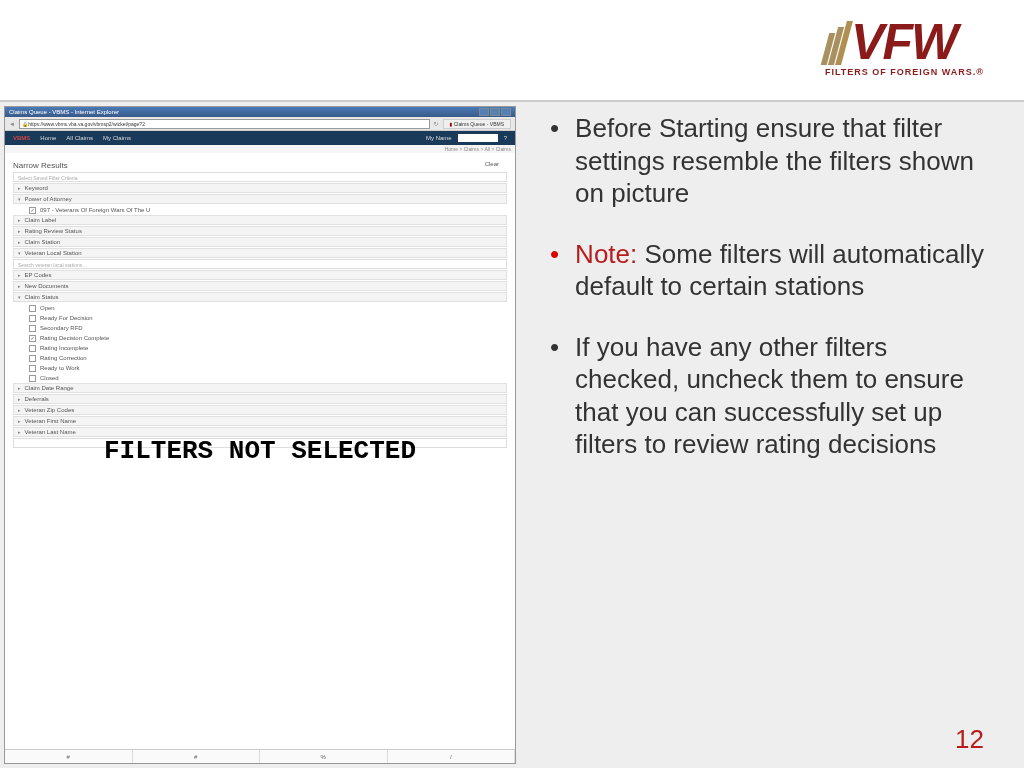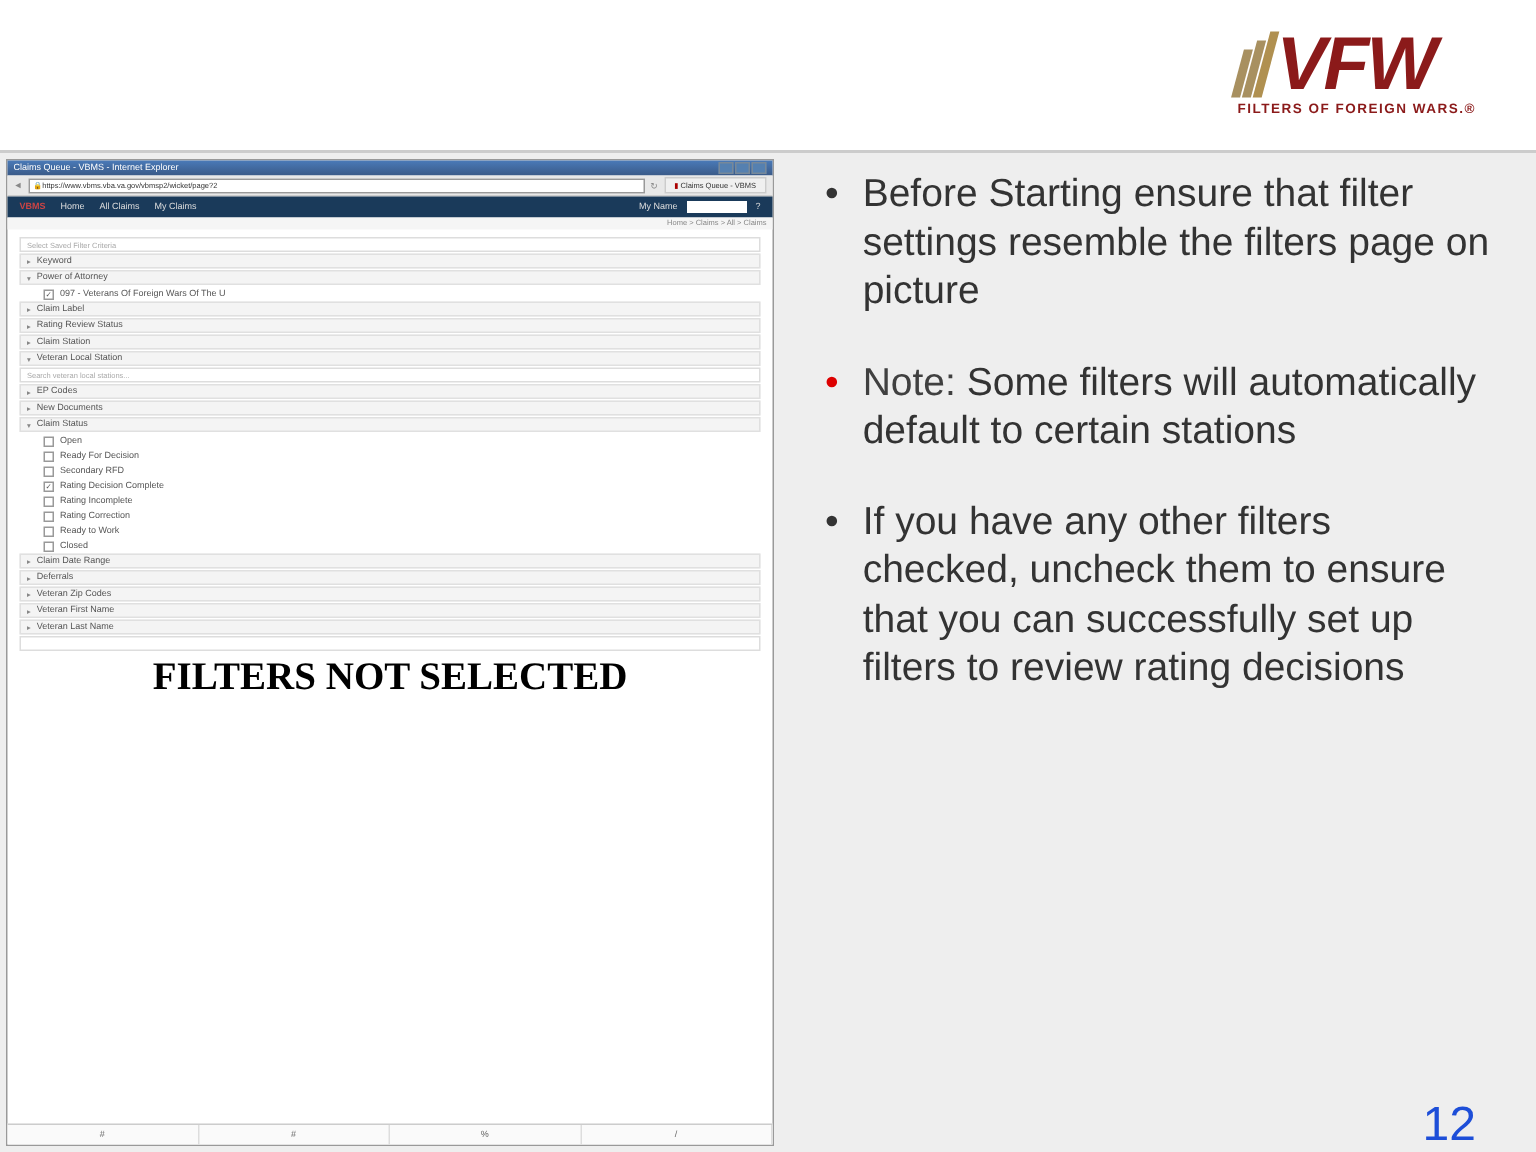--- a/index.html
+++ b/index.html
@@ -32,32 +32,32 @@
 .search-box{background:#fff;width:40px;height:8px}
 .breadcrumb{background:#f5f5f5;height:8px;font-size:5px;text-align:right;padding:1px 4px;color:#888}
 .panel{padding:4px 8px;flex:1;overflow:hidden;position:relative}
 .section-title{font-size:8px;color:#555;margin:4px 0 2px}
 .filter-row{background:#f4f4f4;border:1px solid #e0e0e0;padding:2px 4px;margin-bottom:1px;font-size:6px;color:#555;display:flex;align-items:center;height:10px}
 .filter-row.exp{height:10px}
 .caret{margin-right:4px;font-size:5px;color:#888}
 .sub-item{padding:2px 4px 2px 16px;font-size:6px;color:#555;display:flex;align-items:center;height:10px}
 .checkbox{width:7px;height:7px;border:1px solid #999;margin-right:4px;background:#fff;display:inline-flex;align-items:center;justify-content:center;font-size:5px}
 .input-row{background:#fff;border:1px solid #ddd;height:10px;margin:1px 0;padding:2px 4px;font-size:5px;color:#aaa}
-.overlay-text{position:absolute;top:50%;left:50%;transform:translate(-50%,-50%);font-size:26px;font-weight:900;font-family:Liberation Serif, serif;letter-spacing:0px;color:#000;white-space:nowrap;z-index:10}
+.overlay-text{position:absolute;top:50%;left:50%;transform:translate(-50%,-50%);font-size:26px;font-weight:900;font-family:Liberation Mono, monospace;letter-spacing:0px;color:#000;white-space:nowrap;z-index:10}
 .footer-table{display:flex;border-top:1px solid #ccc;height:14px;background:#fafafa}
 .footer-cell{flex:1;border-right:1px solid #ddd;font-size:6px;display:flex;align-items:center;justify-content:center;color:#666}
 .clear-btn{position:absolute;right:8px;top:0;font-size:6px;color:#555}
 .right{flex:1;padding:10px 30px 10px 30px;position:relative}
 .bullets{list-style:none;font-size:26px;line-height:1.25;color:#333}
 .bullets li{margin-bottom:28px;display:flex}
 .bullet-mark{color:#333;margin-right:16px;font-size:26px}
 .bullet-mark.red{color:#d00}
 .bullet-text{flex:1}
-.note-label{color:#404040}
-.page-num{position:absolute;bottom:0;right:40px;font-size:32px;color:#1d4ed8}
+.note-label{color:#b91c1c}
+.page-num{position:absolute;bottom:13px;right:40px;font-size:26px;color:#b91c1c}
 </style>
 </head>
 <body>
 
 <div class="header">
   <div class="logo">
     <div class="logo-main">
       <div class="stripes">
         <div class="stripe s1"></div>
           <div class="stripe s2"></div>
@@ -98,20 +98,24 @@
           <span>My Claims</span>
         </div>
         <div class="nav-right">
           <span>My Name</span>
           <div class="search-box"></div>
           <span>?</span>
         </div>
       </div>
       <div class="breadcrumb">Home &gt; Claims &gt; All &gt; Claims</div>
       <div class="panel">
+        <div style="position:relative">
+          <div class="section-title">Narrow Results</div>
+          <span class="clear-btn">Clear</span>
+        </div>
         <div class="input-row">Select Saved Filter Criteria</div>
 
         <div class="filter-row">
             <span class="caret">▸</span>
             <span>Keyword</span>
           </div>
 
         <div class="filter-row exp">
             <span class="caret">▾</span>
             <span>Power of Attorney</span>
@@ -216,21 +220,21 @@
         <div class="footer-cell">%</div>
         <div class="footer-cell">/</div>
       </div>
     </div>
   </div>
 
   <div class="right">
     <ul class="bullets">
       <li>
         <span class="bullet-mark">•</span>
-        <span class="bullet-text">Before Starting ensure that filter settings resemble the filters page on picture</span>
+        <span class="bullet-text">Before Starting ensure that filter settings resemble the filters shown on picture</span>
       </li>
       <li>
         <span class="bullet-mark red">•</span>
         <span class="bullet-text"><span class="note-label">Note:</span><span> Some filters will automatically default to certain stations</span></span>
       </li>
       <li>
         <span class="bullet-mark">•</span>
         <span class="bullet-text">If you have any other filters checked, uncheck them to ensure that you can successfully set up filters to review rating decisions</span>
       </li>
     </ul>

